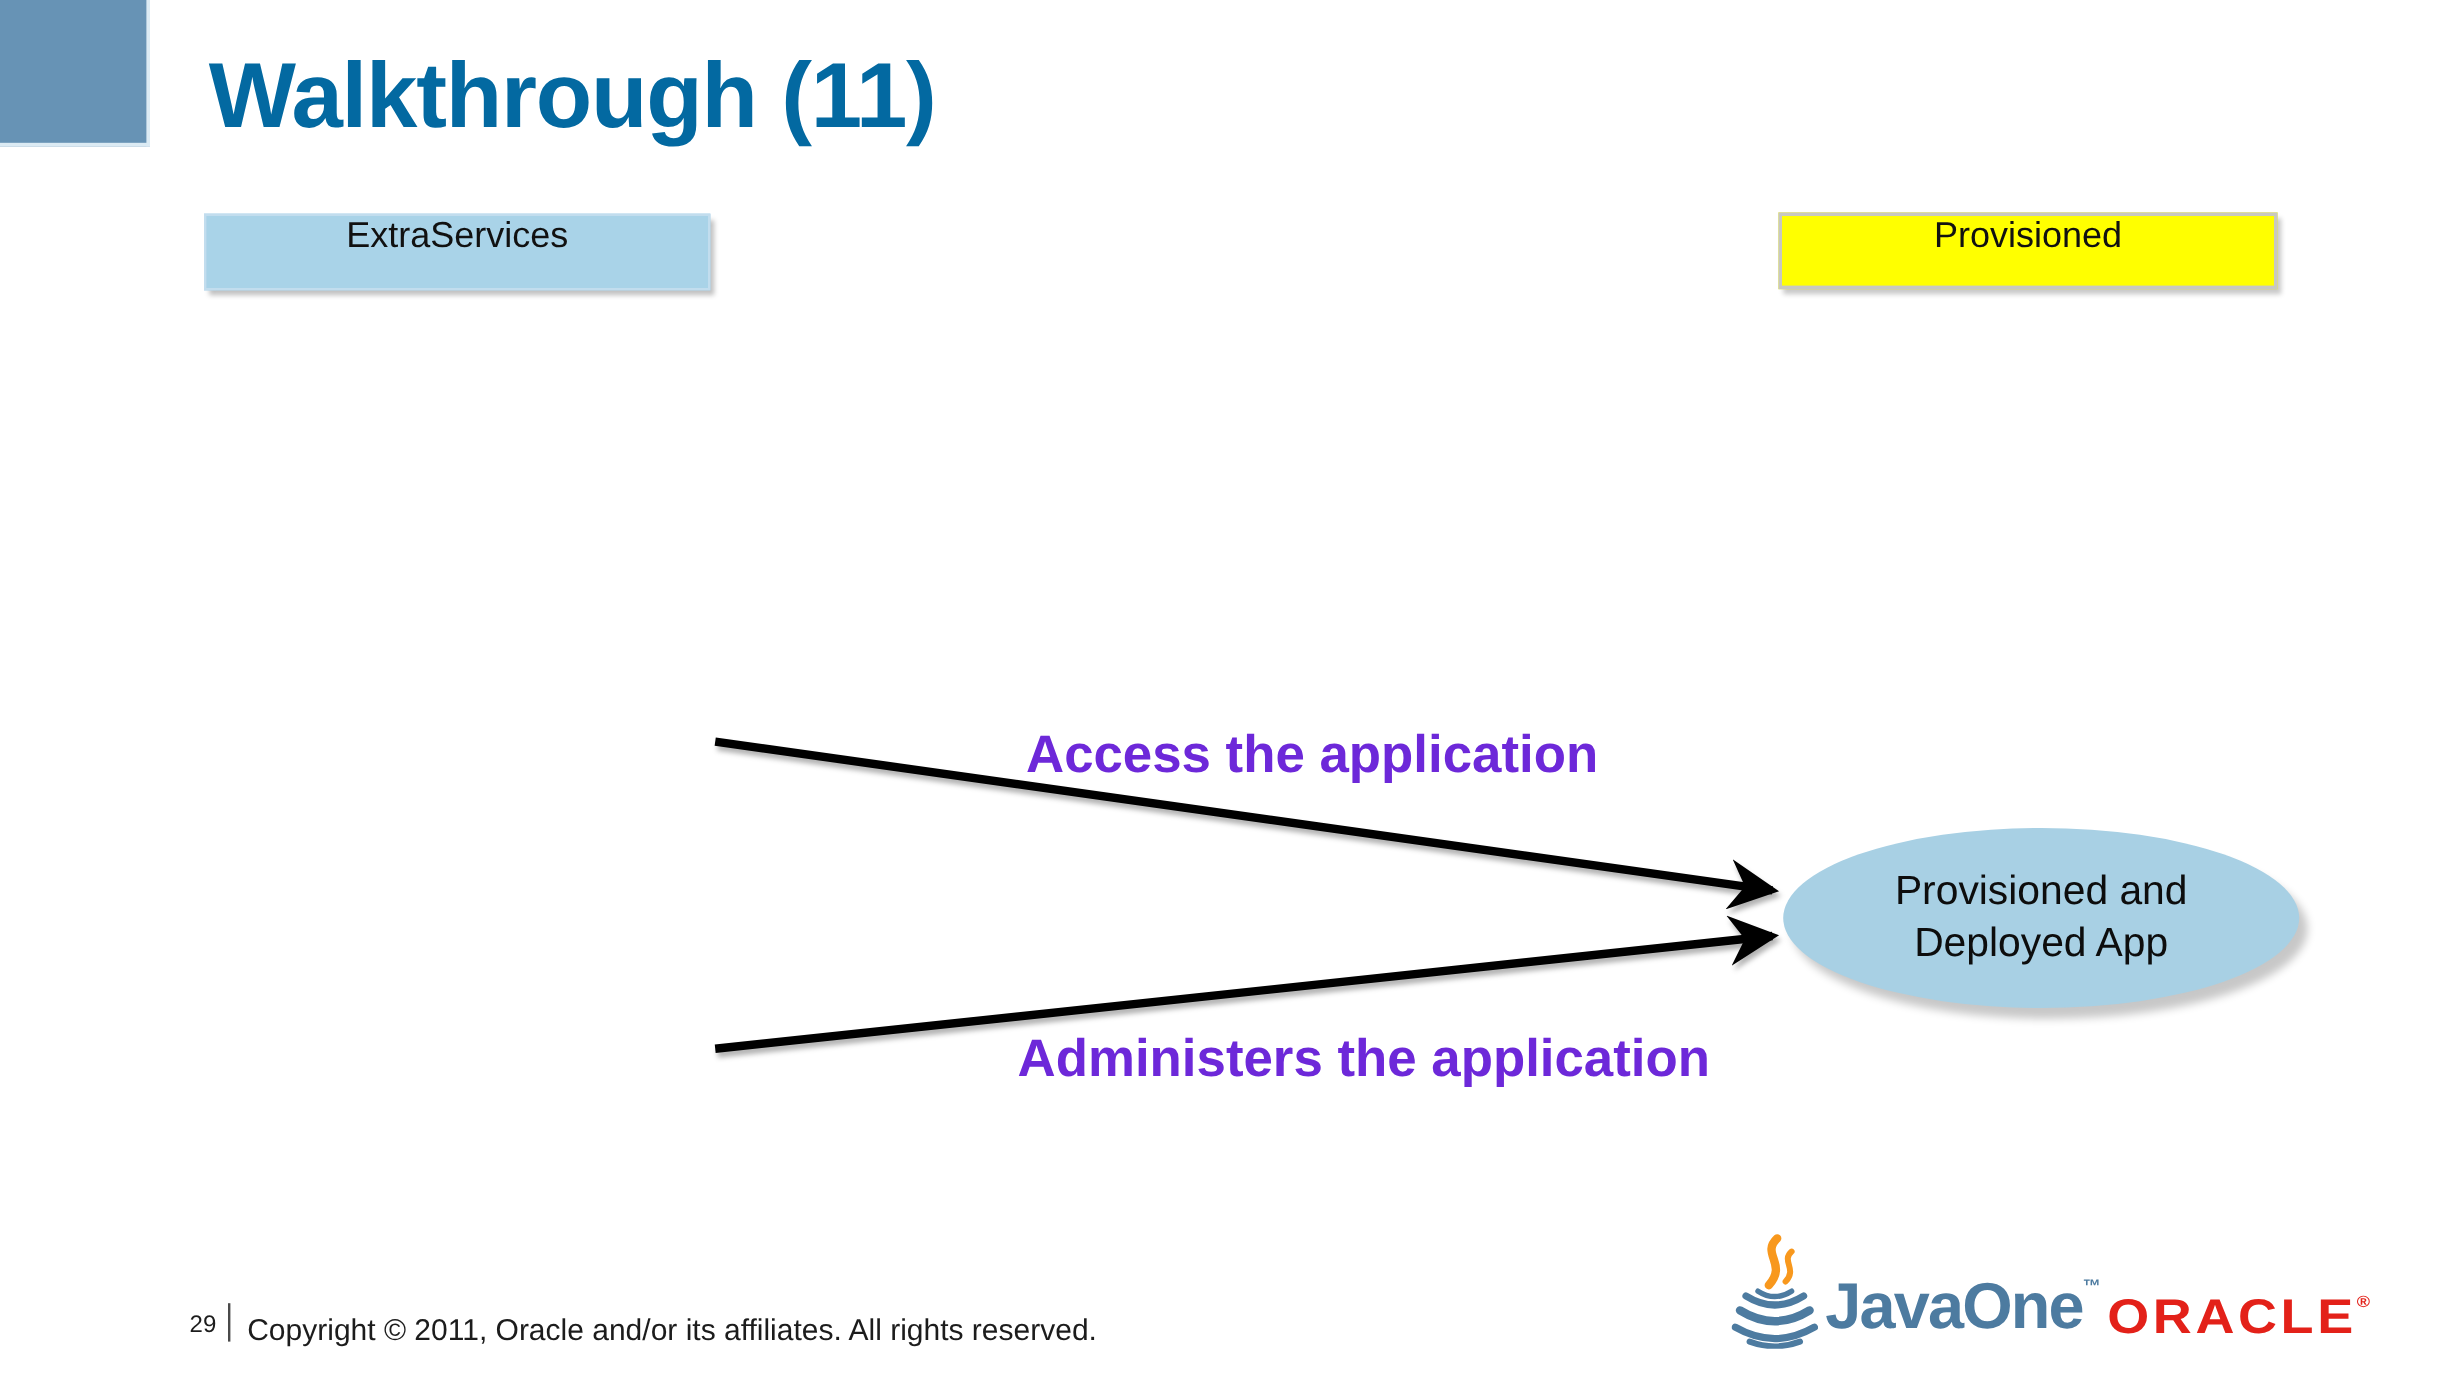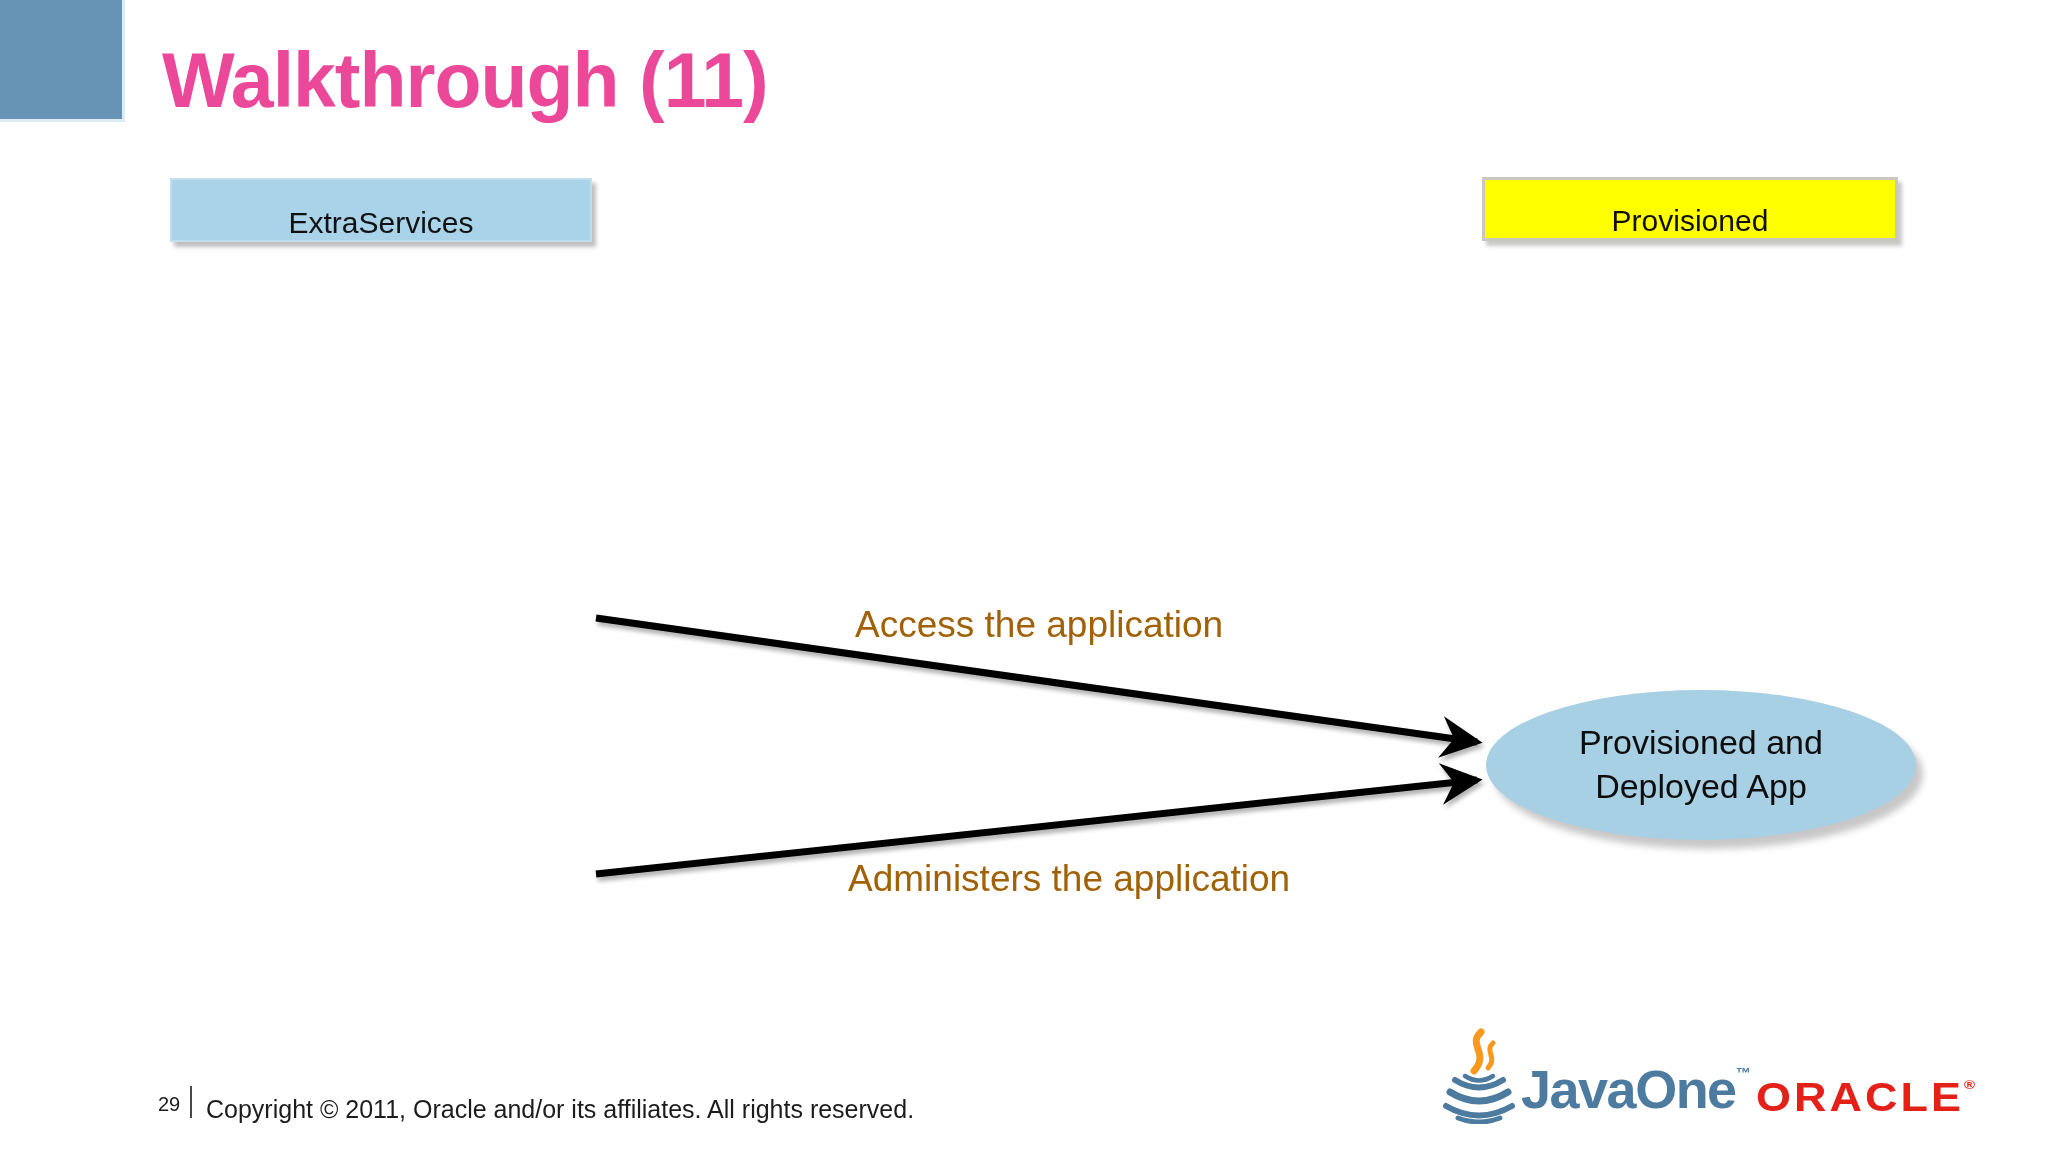--- a/index.html
+++ b/index.html
@@ -17,32 +17,32 @@
     left: 0; top: 0;
     width: 125px; height: 122px;
     background: #6793b5;
     border-right: 3px solid #dcebf4;
     border-bottom: 3px solid #dcebf4;
     box-sizing: border-box;
   }
 
   .slide-title {
     position: absolute;
-    left: 162px; top: 36px;
+    left: 174px; top: 36px;
     font-size: 77px;
     font-weight: bold;
     letter-spacing: -1px;
-    color: #ec4899;
+    color: #0369a1;
     white-space: nowrap;
   }
 
   .rect-node {
     position: absolute;
     display: flex;
-    align-items: flex-end;
+    align-items: flex-start;
     justify-content: center;
     font-size: 30px;
     color: #111111;
     box-sizing: border-box;
     text-align: center;
   }
   .node-extra-services {
     left: 170px; top: 178px;
     width: 422px; height: 64px;
     background: #a9d3e8;
@@ -93,23 +93,24 @@
 
   .arrow-layer {
     position: absolute;
     left: 0; top: 0;
     width: 2048px; height: 1152px;
     pointer-events: none;
   }
 
   .edge-label {
     position: absolute;
-    font-size: 37px;
-    color: #a16207;
-    white-space: nowrap;
+    font-size: 44px;
+    color: #6d28d9;
+    white-space: nowrap;
+    font-weight: bold;
   }
   .edge-label-access { left: 855px; top: 604px; }
   .edge-label-admin  { left: 848px; top: 858px; }
 
   .footer-page-number {
     position: absolute;
     left: 146px; top: 1093px;
     font-size: 20px;
     color: #1c1c1c;
     margin-left: 12px;

